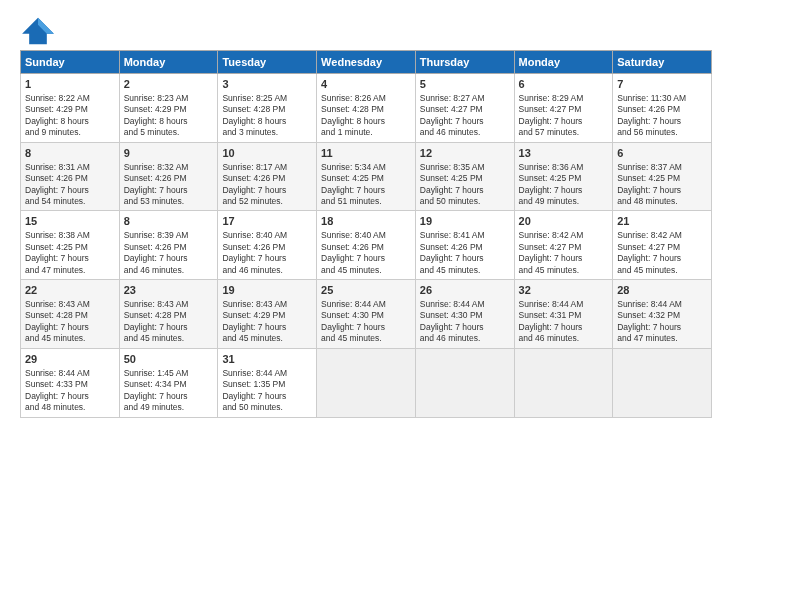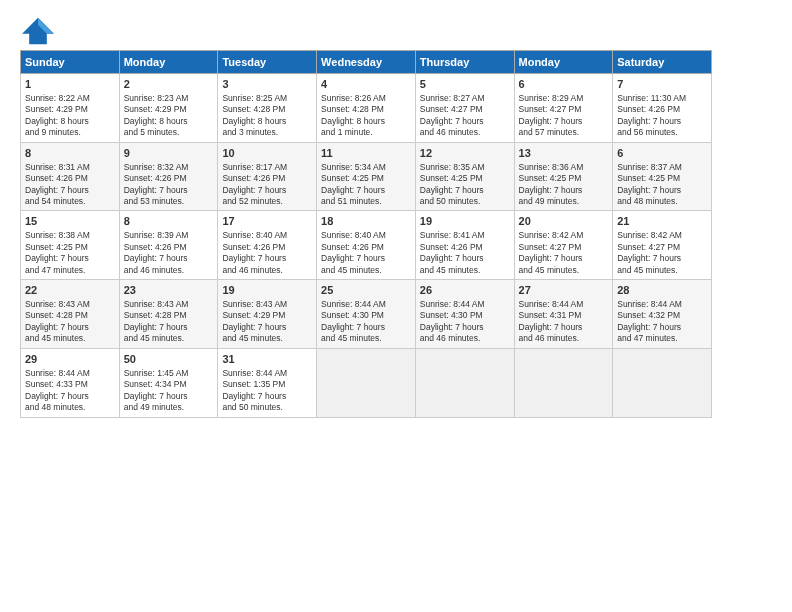--- a/index.html
+++ b/index.html
@@ -303,21 +303,21 @@
             <div>and 45 minutes.</div>
           </td>
           <td>
             <span class="day-num">26</span>
             <div>Sunrise: 8:44 AM</div>
             <div>Sunset: 4:30 PM</div>
             <div>Daylight: 7 hours</div>
             <div>and 46 minutes.</div>
           </td>
           <td>
-            <span class="day-num">27</span>
+            <span class="day-num">32</span>
             <div>Sunrise: 8:44 AM</div>
             <div>Sunset: 4:31 PM</div>
             <div>Daylight: 7 hours</div>
             <div>and 46 minutes.</div>
           </td>
           <td>
             <span class="day-num">28</span>
             <div>Sunrise: 8:44 AM</div>
             <div>Sunset: 4:32 PM</div>
             <div>Daylight: 7 hours</div>

